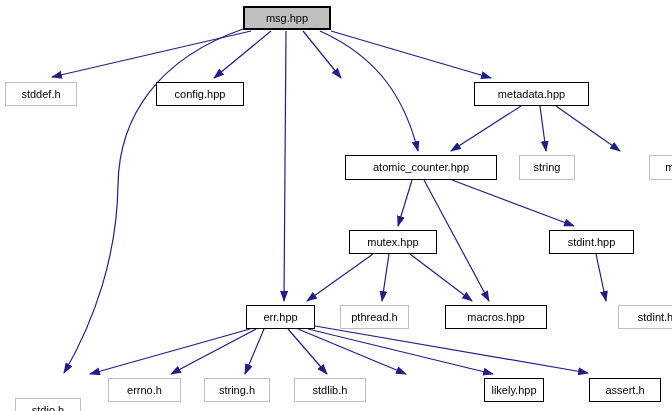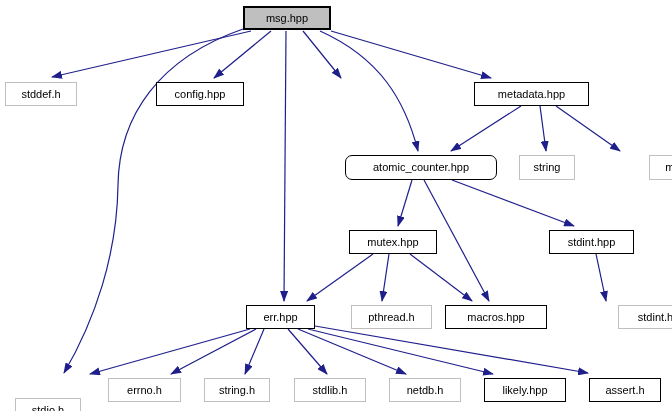--- a/index.html
+++ b/index.html
@@ -100,62 +100,59 @@
       </div>
       <div class="node system" style="left: 5px; top: 82px; width: 72px; height: 24px;">
         <span>stddef.h</span>
       </div>
       <div class="node internal" style="left: 156px; top: 82px; width: 88px; height: 24px;">
         <span>config.hpp</span>
       </div>
       <div class="node internal" style="left: 474px; top: 82px; width: 115px; height: 24px;">
         <span>metadata.hpp</span>
       </div>
-      <div class="node internal" style="left: 345px; top: 155px; width: 152px; height: 25px; border-radius: 7px;">
+      <div class="node internal" style="left: 345px; top: 155px; width: 152px; height: 25px;">
         <span>atomic_counter.hpp</span>
       </div>
       <div class="node system" style="left: 519px; top: 155px; width: 56px; height: 25px;">
         <span>string</span>
       </div>
       <div class="node system" style="left: 601px; top: 155px; width: 54px; height: 25px; margin-left: 48px;">
         <span>map</span>
       </div>
       <div class="node internal" style="left: 349px; top: 230px; width: 88px; height: 24px;">
         <span>mutex.hpp</span>
       </div>
       <div class="node internal" style="left: 549px; top: 230px; width: 85px; height: 24px;">
         <span>stdint.hpp</span>
       </div>
       <div class="node internal" style="left: 246px; top: 305px; width: 69px; height: 24px;">
         <span>err.hpp</span>
       </div>
-      <div class="node system" style="left: 340px; top: 305px; width: 81px; height: 24px; margin-left: 11px;">
+      <div class="node system" style="left: 340px; top: 305px; width: 69px; height: 24px;">
         <span>pthread.h</span>
       </div>
       <div class="node internal" style="left: 445px; top: 305px; width: 102px; height: 24px;">
         <span>macros.hpp</span>
       </div>
       <div class="node system" style="left: 572px; top: 305px; width: 75px; height: 24px; margin-left: 46px;">
         <span>stdint.h</span>
       </div>
       <div class="node system" style="left: 15px; top: 378px; width: 66px; height: 24px; margin-top: 20px;">
         <span>stdio.h</span>
       </div>
       <div class="node system" style="left: 108px; top: 378px; width: 73px; height: 24px;">
         <span>errno.h</span>
       </div>
       <div class="node system" style="left: 204px; top: 378px; width: 66px; height: 24px;">
         <span>string.h</span>
       </div>
       <div class="node system" style="left: 294px; top: 378px; width: 72px; height: 24px;">
         <span>stdlib.h</span>
       </div>
-      <div class="node system" style="left: 389px; top: 378px; width: 72px; height: 24px;">
-        <span>netdb.h</span>
-      </div>
-      <div class="node internal" style="left: 484px; top: 378px; width: 82px; height: 24px;">
+      <div class="node internal" style="left: 484px; top: 378px; width: 60px; height: 24px;">
         <span>likely.hpp</span>
       </div>
       <div class="node internal" style="left: 589px; top: 378px; width: 72px; height: 24px;">
         <span>assert.h</span>
       </div>
     </div>
 </div>
 
 </body></html>

